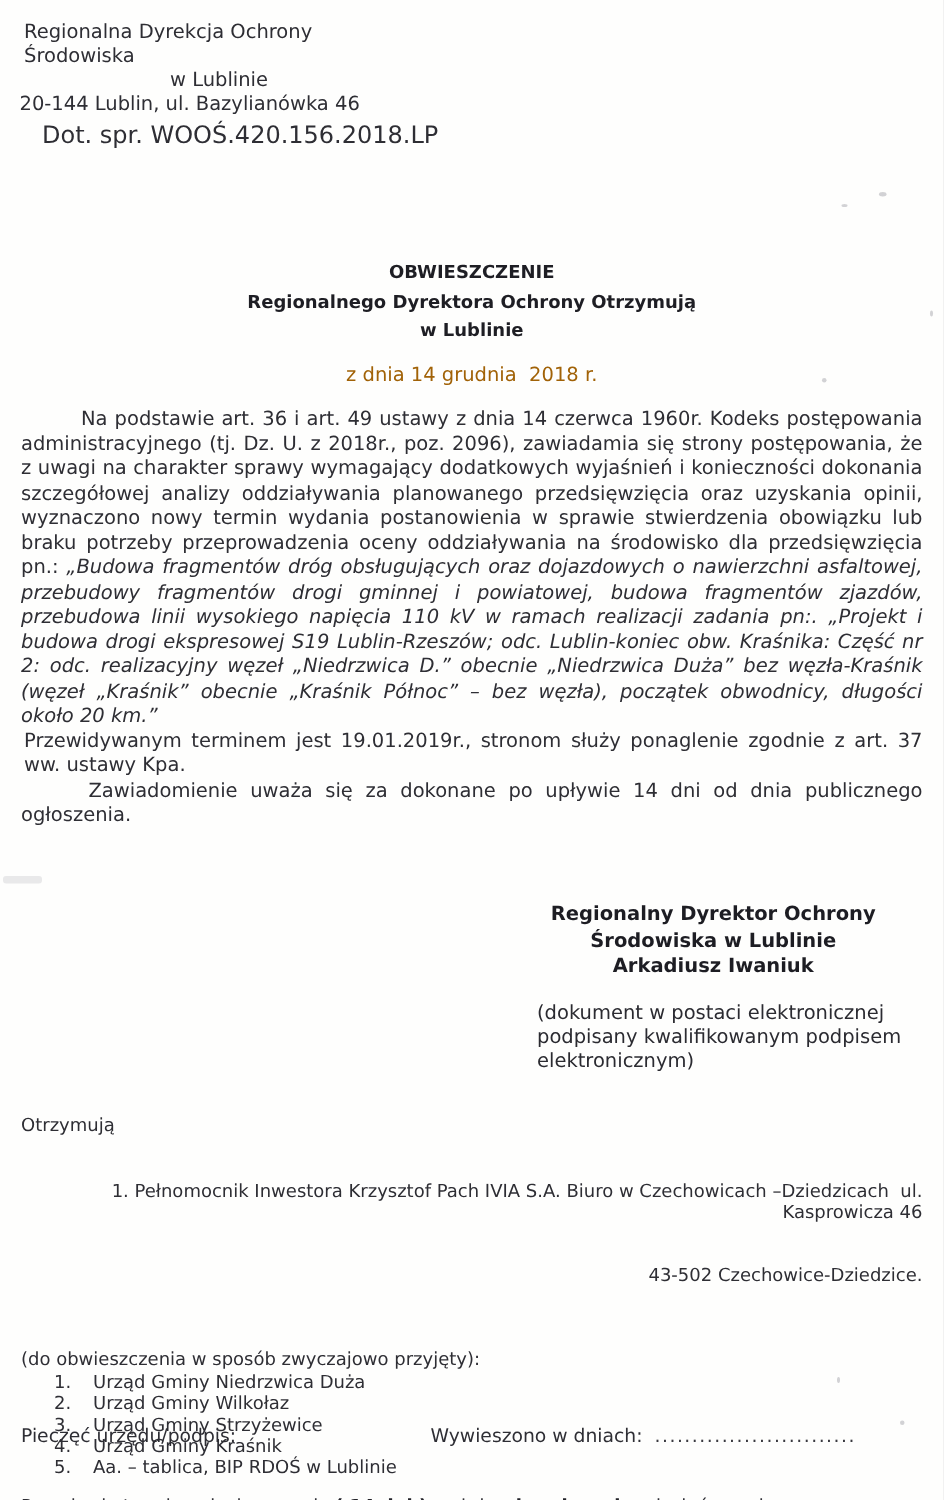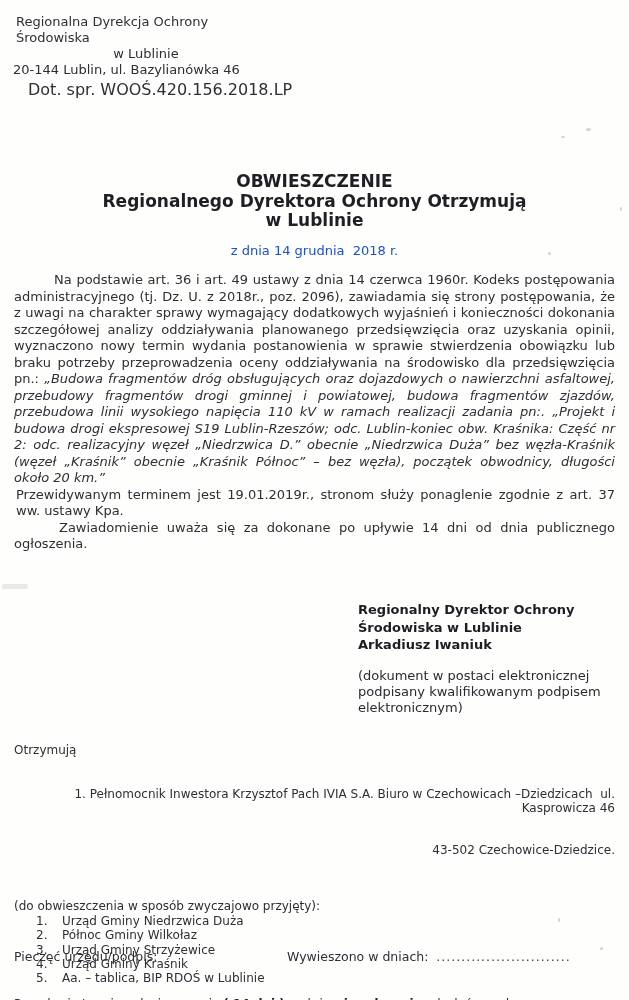--- a/index.html
+++ b/index.html
@@ -12,34 +12,34 @@
     color:#2e2e34;
     overflow:hidden;
   }
   
   .sender{position:absolute;top:14px;left:16px;width:260px;font-size:13px;line-height:16px;}
   .sender-line2{text-align:center;}
   .sender-line3{margin-left:-3px;}
   .case-ref{position:absolute;top:80px;left:28px;font-size:16px;}
   
   .title{position:absolute;top:172px;left:0;width:100%;text-align:center;
-         font-weight:bold;font-size:17px;line-height:19.5px;color:#1e1e24;}
+         font-weight:bold;font-size:12px;line-height:19.5px;color:#1e1e24;}
   .doc-date{position:absolute;top:243px;left:0;width:100%;text-align:center;
-            font-size:13px;white-space:pre-wrap;color:#1d4ed8;}
+            font-size:13px;white-space:pre-wrap;color:#a16207;}
   
   .body{position:absolute;top:272px;left:14px;width:601px;
         font-size:13px;line-height:16.5px;text-align:justify;}
   .body p{margin:0;}
   .p1{text-indent:40px;}
   .quote-italic{font-style:italic;}
   .p2{padding-left:2px;}
   .p3{text-indent:45px;}
   
   .signature{position:absolute;top:601px;left:358px;width:252px;font-size:13px;}
-  .sig-bold{width:235px;text-align:left;font-weight:bold;line-height:17.5px;color:#1d1d23;}
+  .sig-bold{width:235px;text-align:center;font-weight:bold;line-height:17.5px;color:#1d1d23;}
   .sig-note{margin-top:14px;line-height:16px;color:#2b2b31;}
   
   .recipients{position:absolute;top:743px;left:14px;width:601px;
               font-size:12px;line-height:14.2px;}
   .underlined{text-underline-offset:2px;}
   .rec-item{margin-top:1px;margin-left:16px;white-space:pre-wrap;text-align:right;}
   .rec-item-line2{margin-left:-2px;}
   .announce-heading{margin-top:13px;}
   .announce-list{list-style:none;margin:1px 0 0 0;padding:0;}
   .announce-list li{margin:0;}
@@ -103,21 +103,21 @@
 
   <div class="recipients">
     <div class="underlined">Otrzymują</div>
     <div class="rec-item">
       <div>1. Pełnomocnik Inwestora Krzysztof Pach IVIA S.A. Biuro w Czechowicach –Dziedzicach  ul. Kasprowicza 46</div>
       <div class="rec-item-line2">43-502 Czechowice-Dziedzice.</div>
     </div>
     <div class="underlined announce-heading">(do obwieszczenia w sposób zwyczajowo przyjęty):</div>
     <ol class="announce-list">
       <li><span class="li-num">1.</span><span>Urząd Gminy Niedrzwica Duża</span></li>
-      <li><span class="li-num">2.</span><span>Północ Gminy Wilkołaz</span></li>
+      <li><span class="li-num">2.</span><span>Urząd Gminy Wilkołaz</span></li>
       <li><span class="li-num">3.</span><span>Urząd Gminy Strzyżewice</span></li>
       <li><span class="li-num">4.</span><span>Urząd Gminy Kraśnik</span></li>
       <li><span class="li-num">5.</span><span>Aa. – tablica, BIP RDOŚ w Lublinie</span></li>
     </ol>
 
     <div class="return-note">
       <p><span>Po upływie terminu obwieszczenia </span><span class="bold">( 14 dni )</span><span>, należy </span><span class="bold">niezwłocznie</span><span> odesłać na adres:</span></p>
 
     </div>
   </div>

